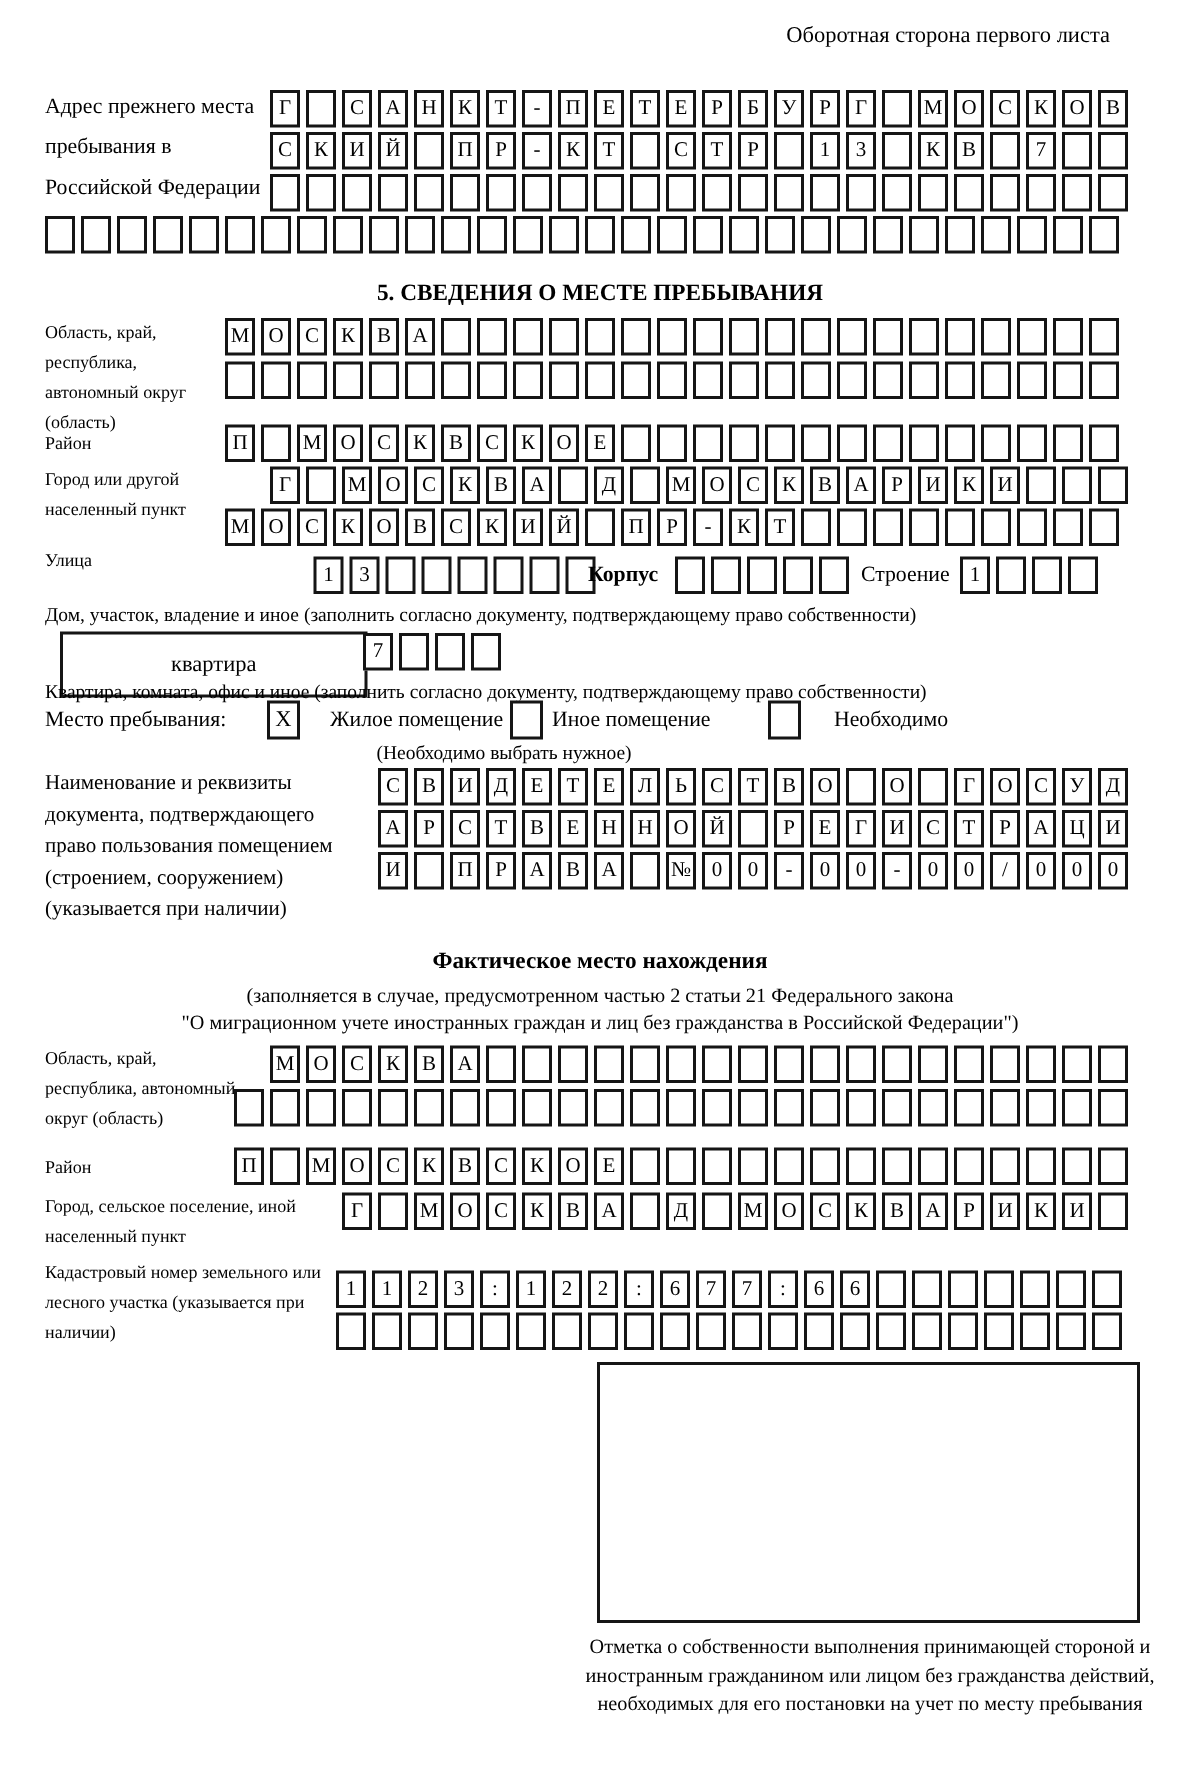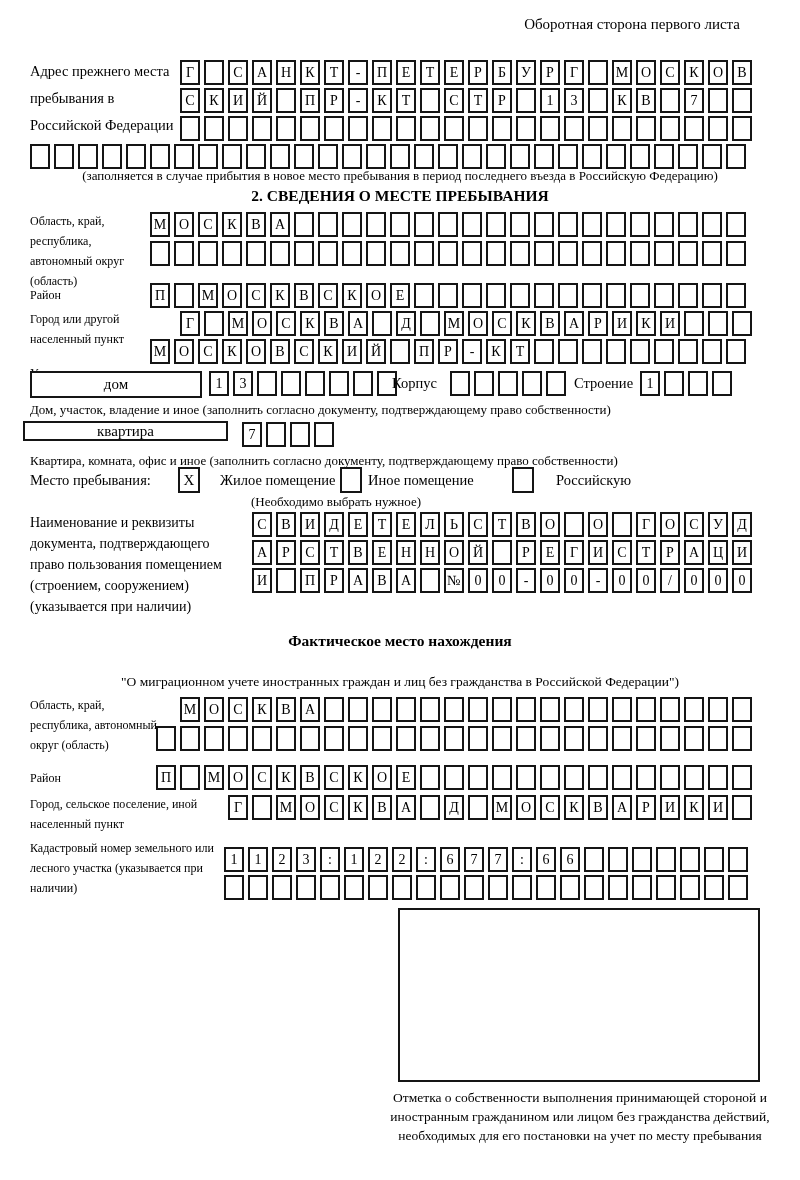--- a/index.html
+++ b/index.html
@@ -134,23 +134,22 @@
       <span class="cell"></span>
       <span class="cell"></span>
       <span class="cell"></span>
       <span class="cell"></span>
       <span class="cell"></span>
       <span class="cell"></span>
       <span class="cell"></span>
       <span class="cell"></span>
       <span class="cell"></span>
     </div>
-  <div class="abs note" style="left:0;top:168px;width:800px;">(заполняется в случае прибытия в новое место пребывания в период последнего въезда в Российскую Федерацию)</div>
-
-  <div class="abs title" style="left:0;top:187px;">2. СВЕДЕНИЯ О МЕСТЕ ПРЕБЫВАНИЯ</div>
+
+  <div class="abs title" style="left:0;top:187px;">5. СВЕДЕНИЯ О МЕСТЕ ПРЕБЫВАНИЯ</div>
 
   <div class="abs lbl" style="left:30px;top:211px;width:118px;">Область, край, республика, автономный округ (область)</div>
   <div class="abs cellrow" style="left:150px;top:212px;">
       <span class="cell">М</span>
       <span class="cell">О</span>
       <span class="cell">С</span>
       <span class="cell">К</span>
       <span class="cell">В</span>
       <span class="cell">А</span>
       <span class="cell"></span>
@@ -280,64 +279,63 @@
       <span class="cell"></span>
       <span class="cell"></span>
       <span class="cell"></span>
       <span class="cell"></span>
       <span class="cell"></span>
       <span class="cell"></span>
       <span class="cell"></span>
       <span class="cell"></span>
     </div>
 
-  <div class="abs widebox" style="left:30px;top:371px;width:172px;height:27px;">дом</div>
   <div class="abs cellrow" style="left:209px;top:371px;">
       <span class="cell">1</span>
       <span class="cell">3</span>
       <span class="cell"></span>
       <span class="cell"></span>
       <span class="cell"></span>
       <span class="cell"></span>
       <span class="cell"></span>
       <span class="cell"></span>
     </div>
-  <div class="abs inline-lbl" style="left:392px;top:375px;">Корпус</div>
+  <div class="abs inline-lbl" style="left:392px;top:375px;font-weight:bold;">Корпус</div>
   <div class="abs cellrow" style="left:450px;top:371px;">
       <span class="cell"></span>
       <span class="cell"></span>
       <span class="cell"></span>
       <span class="cell"></span>
       <span class="cell"></span>
     </div>
   <div class="abs inline-lbl" style="left:574px;top:375px;">Строение</div>
   <div class="abs cellrow" style="left:640px;top:371px;">
       <span class="cell">1</span>
       <span class="cell"></span>
       <span class="cell"></span>
       <span class="cell"></span>
     </div>
   <div class="abs note-left" style="left:30px;top:402px;width:740px;">Дом, участок, владение и иное (заполнить согласно документу, подтверждающему право собственности)</div>
 
-  <div class="abs widebox" style="left:23px;top:421px;width:205px;height:20px;">квартира</div>
+  <div class="abs widebox" style="left:40px;top:421px;width:205px;height:44px;">квартира</div>
   <div class="abs cellrow" style="left:242px;top:422px;">
       <span class="cell">7</span>
       <span class="cell"></span>
       <span class="cell"></span>
       <span class="cell"></span>
     </div>
   <div class="abs note-left" style="left:30px;top:453px;width:740px;">Квартира, комната, офис и иное (заполнить согласно документу, подтверждающему право собственности)</div>
 
   <div class="abs inline-lbl" style="left:30px;top:472px;">Место пребывания:</div>
   <div class="abs checkbox" style="left:178px;top:467px;">X</div>
   <div class="abs inline-lbl" style="left:220px;top:472px;">Жилое помещение</div>
   <div class="abs checkbox" style="left:340px;top:467px;"></div>
   <div class="abs inline-lbl" style="left:368px;top:472px;">Иное помещение</div>
   <div class="abs checkbox" style="left:512px;top:467px;"></div>
-  <div class="abs inline-lbl" style="left:556px;top:472px;">Российскую</div>
+  <div class="abs inline-lbl" style="left:556px;top:472px;">Необходимо</div>
   <div class="abs note" style="left:36px;top:494px;width:600px;">(Необходимо выбрать нужное)</div>
 
   <div class="abs lbl-doc" style="left:30px;top:512px;width:212px;">Наименование и реквизиты документа, подтверждающего право пользования помещением (строением, сооружением) (указывается при наличии)</div>
   <div class="abs cellrow" style="left:252px;top:512px;">
       <span class="cell">С</span>
       <span class="cell">В</span>
       <span class="cell">И</span>
       <span class="cell">Д</span>
       <span class="cell">Е</span>
       <span class="cell">Т</span>
@@ -398,20 +396,21 @@
       <span class="cell">-</span>
       <span class="cell">0</span>
       <span class="cell">0</span>
       <span class="cell">/</span>
       <span class="cell">0</span>
       <span class="cell">0</span>
       <span class="cell">0</span>
     </div>
 
   <div class="abs title" style="left:0;top:632px;">Фактическое место нахождения</div>
+  <div class="abs" style="left:0;top:656px;width:800px;text-align:center;font-size:13.5px;">(заполняется в случае, предусмотренном частью 2 статьи 21 Федерального закона</div>
   <div class="abs" style="left:0;top:674px;width:800px;text-align:center;font-size:13.5px;">"О миграционном учете иностранных граждан и лиц без гражданства в Российской Федерации")</div>
 
   <div class="abs lbl" style="left:30px;top:695px;width:132px;">Область, край, республика, автономный округ (область)</div>
   <div class="abs cellrow" style="left:180px;top:697px;">
       <span class="cell">М</span>
       <span class="cell">О</span>
       <span class="cell">С</span>
       <span class="cell">К</span>
       <span class="cell">В</span>
       <span class="cell">А</span>

